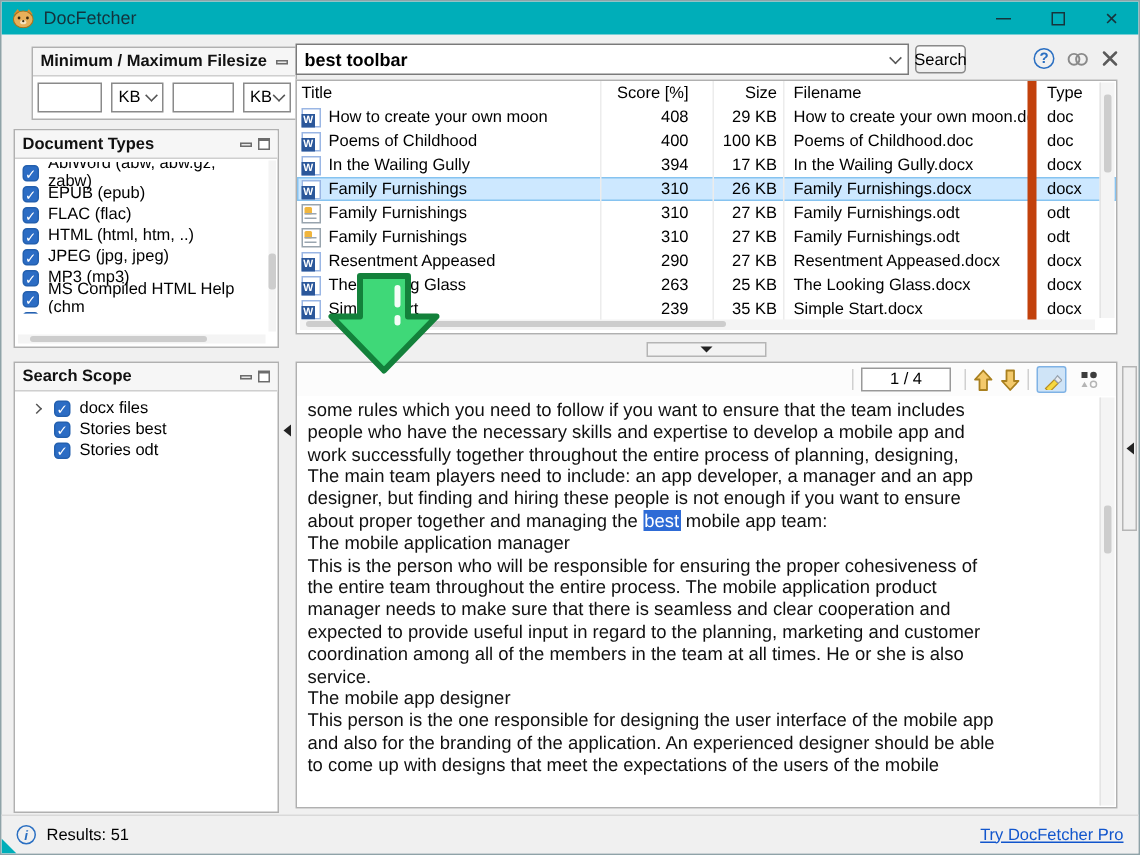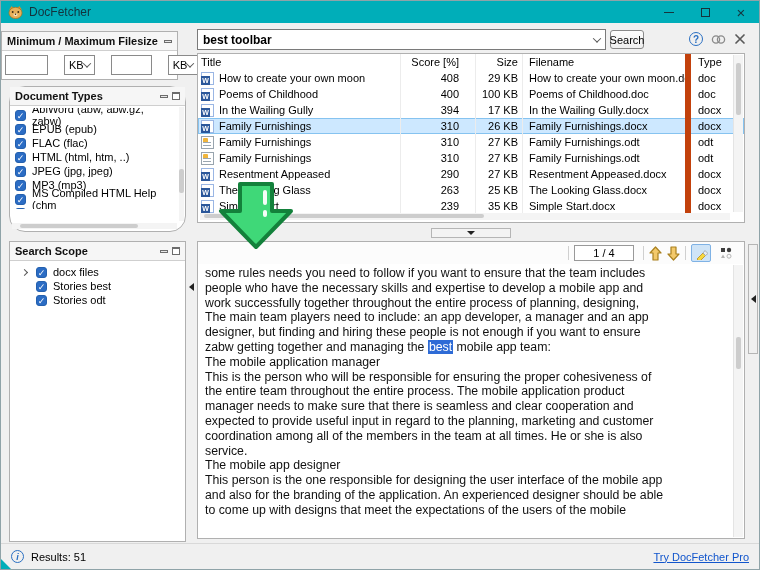--- a/index.html
+++ b/index.html
@@ -20,21 +20,21 @@
   .minbar { width:10px; height:1px; background:#16343c; display:block; }
   .maxbox { width:9px; height:9px; border:1px solid #16343c; display:block; }
   .closex { font-size:15px; color:#16343c; line-height:1; }
   
   .panel { position:absolute; background:#fff; border:1px solid #b0b0b0; }
   .phead { height:19px; background:#f6f6f6; border-bottom:1px solid #cfcfcf;
     display:flex; align-items:center; padding:0 5px; font-size:11px; font-weight:bold; color:#111; }
   .phead .pbtns { margin-left:auto; display:flex; gap:4px; align-items:center; }
   .pmin { width:8px; height:3px; border:1px solid #6c6c6c; background:#e8e8e8; display:block; }
   .pmax { width:8px; height:8px; border:1px solid #6c6c6c; border-top-width:2px; background:#fff; display:block; }
-  .fs-row { display:flex; gap:16px; padding:4px 3px; }
+  .fs-row { display:flex; gap:6px; padding:4px 3px; }
   .fs-input { width:43px; height:20px; border:1px solid #8a8a8a; background:#fff; font-size:11px; padding:0 3px; }
   .fs-combo { width:40px; height:20px; border:1px solid #8a8a8a; background:#fff; font-size:11px;
     display:flex; align-items:center; justify-content:space-between; padding:0 4px; }
   .chevd { width:6px; height:6px; border-right:1.4px solid #555; border-bottom:1.4px solid #555;
     transform:rotate(45deg) translate(-1px,-1px); display:block; }
   .cb-item { display:flex; align-items:center; gap:6px; padding:1px 4px; font-size:11px; height:14px; }
   .cb { width:11px; height:11px; min-width:11px; background:#2b6cc4; border:1px solid #2460ae; border-radius:3px;
     color:#fff; font-size:9px; line-height:10px; text-align:center; display:block; }
   .tree-item { display:flex; align-items:center; gap:6px; font-size:11px; height:14px; padding-left:26px; }
   .tree-item.has-arrow { padding-left:12px; }
@@ -135,42 +135,42 @@
         </div>
       <div class="winbtn">
           <span class="maxbox"></span>
         </div>
       <div class="winbtn">
           <span class="closex">×</span>
         </div>
     </div>
   </div>
 
-  <div class="panel" style="left:0; top:30px; width:177px; height:49px;">
+  <div class="panel" style="left:20px; top:30px; width:177px; height:49px;">
     <div class="phead">
       <span>Minimum / Maximum Filesize</span>
       <span class="pbtns">
           <span class="pmin"></span>
         </span>
     </div>
     <div class="fs-row">
       <input class="fs-input" value="" style="">
       <div class="fs-combo">
         <span>KB</span>
         <span class="chevd"></span>
       </div>
       <input class="fs-input" style="width: 41px;" value="">
       <div class="fs-combo" style="width:37px">
         <span>KB</span>
         <span class="chevd"></span>
       </div>
     </div>
   </div>
 
-  <div class="panel" style="left:8px; top:85px; width:177px; height:146px;border-radius:16px;">
+  <div class="panel" style="left:8px; top:85px; width:177px; height:146px;">
     <div class="phead">
       <span>Document Types</span>
       <span class="pbtns">
         <span class="pmin"></span>
         <span class="pmax"></span>
       </span>
     </div>
     <div id="doc-types-list" style="position:absolute; left:1px; right:7px; top:21px; height:101px; overflow:hidden;">
         <div class="cb-item">
           <span class="cb">✓</span>
@@ -392,26 +392,26 @@
       <div class="tglbtn">
         <svg width="12" height="12">
           <rect x="1" y="1" width="4" height="4" fill="#3d3d3d"></rect>
           <circle cx="9" cy="3" r="2.2" fill="#3d3d3d"></circle>
           <path d="M1 11 L3 7.5 L5 11 Z" fill="#b5b5b5"></path>
           <circle cx="9" cy="9.2" r="2" fill="none" stroke="#b5b5b5" stroke-width="1"></circle>
         </svg>
       </div>
     </div>
     <div class="ptext" id="preview-lines">
-        <div class="pline">some rules needs you need to follow if you want to ensure that the team includes</div>
+        <div class="pline">some rules which you need to follow if you want to ensure that the team includes</div>
         <div class="pline">people who have the necessary skills and expertise to develop a mobile app and</div>
         <div class="pline">work successfully together throughout the entire process of planning, designing,</div>
         <div class="pline">The main team players need to include: an app developer, a manager and an app</div>
         <div class="pline">designer, but finding and hiring these people is not enough if you want to ensure</div>
-        <div class="pline"><span>zabw getting together and managing the </span><span class="hl">best</span><span> mobile app team:</span></div>
+        <div class="pline"><span>about proper together and managing the </span><span class="hl">best</span><span> mobile app team:</span></div>
         <div class="pline">The mobile application manager</div>
         <div class="pline">This is the person who will be responsible for ensuring the proper cohesiveness of</div>
         <div class="pline">the entire team throughout the entire process. The mobile application product</div>
         <div class="pline">manager needs to make sure that there is seamless and clear cooperation and</div>
         <div class="pline">expected to provide useful input in regard to the planning, marketing and customer</div>
         <div class="pline">coordination among all of the members in the team at all times. He or she is also</div>
         <div class="pline">service.</div>
         <div class="pline">The mobile app designer</div>
         <div class="pline">This person is the one responsible for designing the user interface of the mobile app</div>
         <div class="pline">and also for the branding of the application. An experienced designer should be able</div>

